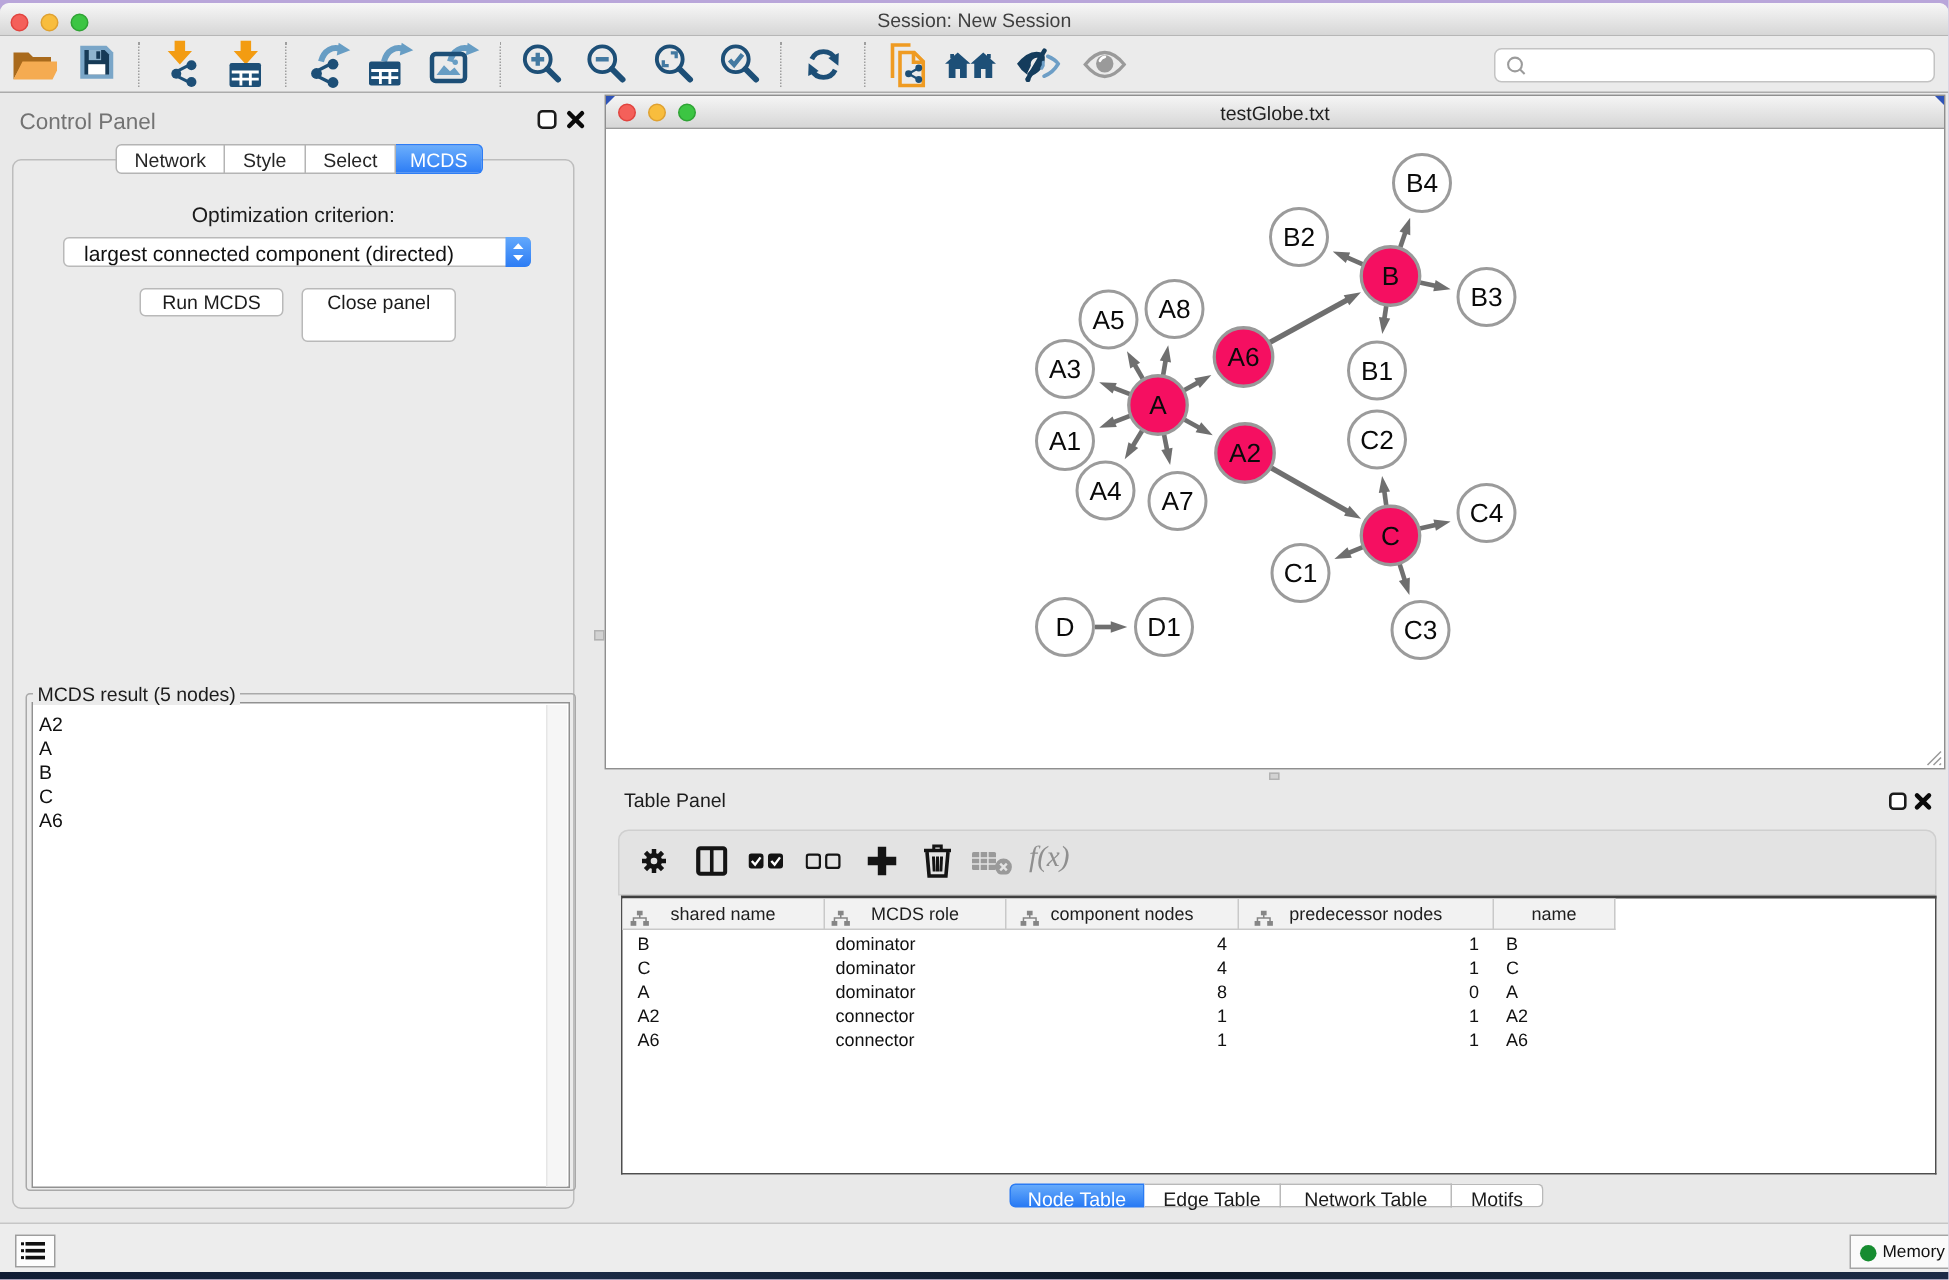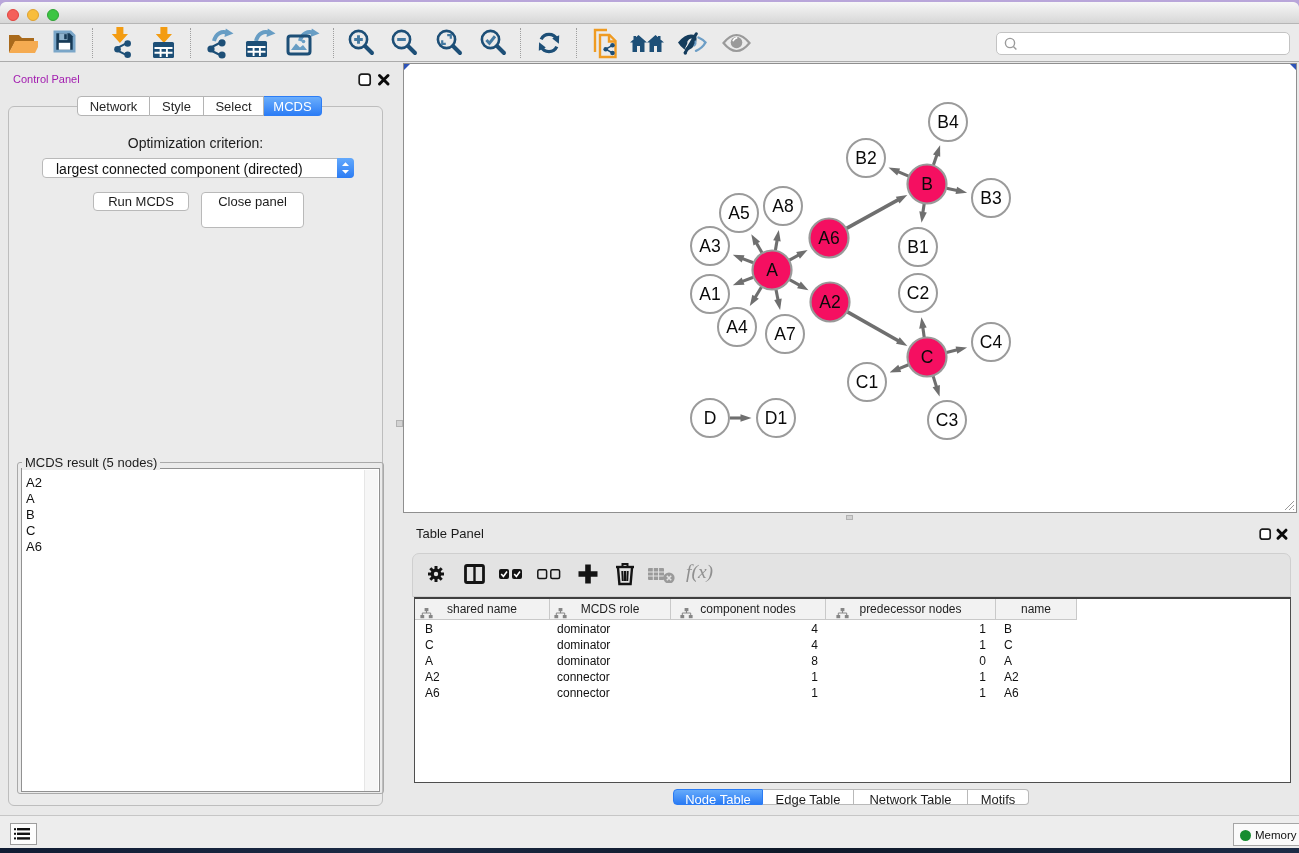--- a/index.html
+++ b/index.html
@@ -7,21 +7,21 @@
 body { font-family:"Liberation Sans", sans-serif; background:#b9a6da; position:relative; }
 .abs { position:absolute; }
 .app { position:absolute; left:0; top:2px; width:1299px; height:846px; background:#e9e9e9; border-radius:6px 6px 0 0; overflow:hidden; }
 .titlebar { position:absolute; left:0; top:0; width:1299px; height:22px; background:linear-gradient(#f7f7f7,#d7d7d7); border-bottom:1px solid #b6b6b6; border-radius:6px 6px 0 0; }
 .tl { position:absolute; top:7px; width:12px; height:12px; border-radius:50%; }
 .title-text { position:absolute; top:4px; width:100%; text-align:center; font-size:13px; color:#3f3f3f; }
 .toolbar { position:absolute; left:0; top:22px; width:1299px; height:38px; background:#ebebeb; border-bottom:1px solid #ababab; }
 .tsep { position:absolute; top:4px; height:30px; width:0; border-left:1px dotted #9f9f9f; }
 .searchbox { position:absolute; left:996px; top:8px; width:294px; height:23px; background:#fff; border:1px solid #c3c3c3; border-radius:5px; }
 
-.cp-title { position:absolute; left:13px; top:71px; font-size:11px; color:#a21caf; }
+.cp-title { position:absolute; left:13px; top:71px; font-size:15px; color:#737373; }
 .panel-inner { position:absolute; left:8px; top:104px; width:375px; height:700px; background:#ebebeb; border:1px solid #bdbdbd; border-radius:6px; }
 .tabrow { position:absolute; left:77px; top:94px; height:20px; }
 .tab { position:absolute; top:0; height:20px; background:#fff; border:1px solid #b4b4b4; font-size:13px; color:#262626; text-align:center; line-height:19px; }
 .tab.sel { background:linear-gradient(#6baefc,#2d7df5); color:#fff; border-color:#2d7df5; }
 .btn { position:absolute; background:#fff; border:1px solid #b9b9b9; border-radius:4px; font-size:13px; color:#1c1c1c; text-align:center; }
 
 .groupbox { position:absolute; left:17px; top:460px; width:367px; height:332px; border:1px solid #a9a9a9; border-radius:3px; }
 .grouplabel { position:absolute; left:22px; top:453px; background:#ebebeb; padding:0 3px; font-size:13px; color:#1c1c1c; }
 .listwhite { position:absolute; left:21px; top:466px; width:359px; height:324px; background:#fff; border:1px solid #919191; }
 .listitem { position:absolute; left:4px; font-size:13px; color:#111; }
@@ -41,20 +41,21 @@
 .bottomstrip { position:absolute; left:0; top:848px; width:1299px; height:5px; background:linear-gradient(90deg,#101c33,#1b2a45 30%,#0e1828 60%,#1c2b46); }
 </style>
 </head>
 <body>
 <div class="app">
 
   <div class="titlebar">
     <div class="tl" style="left:7px; background:#f4605a; border:1px solid #e1443f;"></div>
     <div class="tl" style="left:27px; background:#f8bd3d; border:1px solid #dfa131;"></div>
     <div class="tl" style="left:47px; background:#3cc543; border:1px solid #2fa335;"></div>
+    <div class="title-text">Session: New Session</div>
   </div>
 
   <div class="toolbar" id="toolbar">
     <div class="tsep" style="left:92px;"></div>
     <div class="tsep" style="left:190px;"></div>
     <div class="tsep" style="left:333px;"></div>
     <div class="tsep" style="left:520px;"></div>
     <div class="tsep" style="left:576px;"></div>
     <div class="searchbox">
       <svg width="16" height="16" style="position:absolute;left:6px;top:3px;" viewBox="0 0 16 16">
@@ -239,20 +240,26 @@
     <div class="listitem" style="top:54px;">C</div>
     <div class="listitem" style="top:70px;">A6</div>
     <div class="abs" style="right:1px; top:1px; width:14px; height:321px; background:#f6f6f6; border-left:1px solid #e6e6e6;"></div>
   </div>
   <div class="grouplabel">MCDS result (5 nodes)</div>
 
   <div class="abs" style="left:396px; top:418px; width:7px; height:7px; background:#d2d2d2; border:1px solid #b2b2b2;"></div>
   <div class="abs" style="left:846px; top:513px; width:7px; height:5px; background:#d2d2d2; border:1px solid #b2b2b2;"></div>
 
   <div class="netwin">
+    <div class="nettitle">
+      <div class="tl" style="top:5px; left:8px; background:#f4605a; border:1px solid #e1443f;"></div>
+      <div class="tl" style="top:5px; left:28px; background:#f8bd3d; border:1px solid #dfa131;"></div>
+      <div class="tl" style="top:5px; left:48px; background:#3cc543; border:1px solid #2fa335;"></div>
+      <div class="title-text" style="top:4px; color:#1e1e1e;">testGlobe.txt</div>
+    </div>
     <svg style="position:absolute; left:0; top:0;" width="7" height="7" viewBox="0 0 7 7">
         <path d="M0 0 L6 0 L0 6 Z" fill="#2e53b8"></path>
       </svg>
     <svg style="position:absolute; right:0; top:0;" width="7" height="7" viewBox="0 0 7 7">
         <path d="M7 0 L1 0 L7 6 Z" fill="#2e53b8"></path>
       </svg>
     <svg id="graph" style="position:absolute; left:0; top:23px;" width="892" height="426" viewBox="0 0 892 426" font-family="Liberation Sans, sans-serif">
 <line x1="358.0" y1="165.7" x2="351.8" y2="155.0" stroke="#6f6f6f" stroke-width="3.1"></line>
 <polygon points="347.3,147.2 356.1,154.8 349.5,158.6" fill="#6f6f6f"></polygon>
 <line x1="371.4" y1="163.3" x2="373.3" y2="152.0" stroke="#6f6f6f" stroke-width="3.1"></line>

